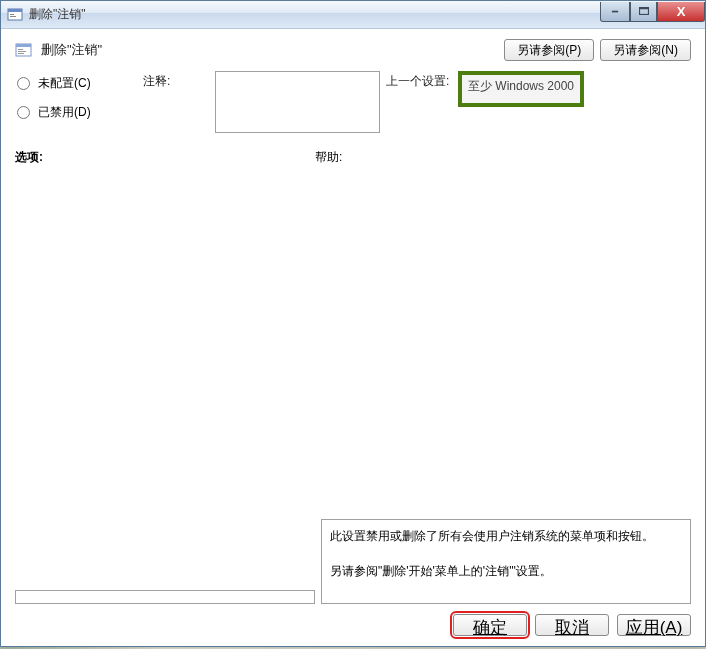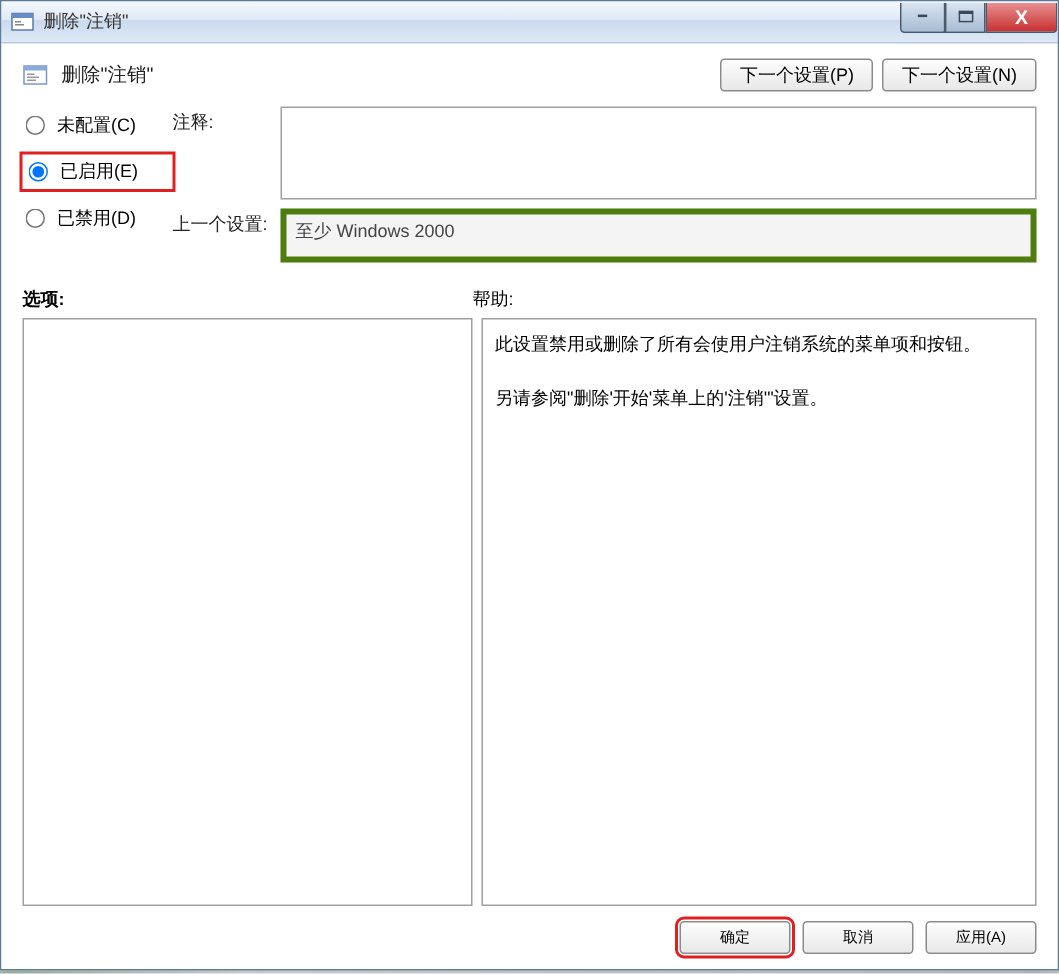--- a/index.html
+++ b/index.html
@@ -92,41 +92,41 @@
     margin-left: 6px;
     background: linear-gradient(#fdfdfd,#e8e8e8);
     border: 1px solid #8a8a8a;
     border-radius: 3px;
     font-size: 12px;
     cursor: pointer;
     font-family: inherit;
   }
   .mid {
     display: flex;
-    gap: 0;
+    gap: 28px;
   }
   .radio-col {
     width: 100px;
     display: flex;
     flex-direction: column;
     gap: 12px;
     padding-top: 4px;
   }
   .radio-row {
     display: flex;
     align-items: center;
     gap: 4px;
     cursor: pointer;
   }
   .radio-row input { margin:0 4px 0 2px; }
   .highlight-red { border: 2px solid #e02020; padding: 3px 2px; margin: -3px -2px; }
   .right-fields {
     flex: 1;
     display: flex;
-    flex-direction: column;
+    flex-direction: row;
     gap: 6px;
   }
   .field-row {
     display: flex;
     align-items: flex-start;
     gap: 6px;
   }
   .field-label {
     width: 66px;
     text-align: left;
@@ -156,20 +156,21 @@
     display: flex;
     margin-top: 16px;
     margin-bottom: 4px;
   }
   .labels-row .opt-label { width: 300px; font-weight: bold; }
   .panes {
     display: flex;
     gap: 6px;
     flex: 1;
     min-height: 0;
+    align-items: flex-end;
   }
   .options-pane, .help-pane {
     border: 1px solid #a0a0a0;
     background: #fff;
     overflow-y: scroll;
     padding: 6px 8px;
     line-height: 1.8;
   }
   .options-pane { width: 300px; }
   .help-pane { flex: 1; }
@@ -179,23 +180,24 @@
     justify-content: flex-end;
     gap: 8px;
     padding-top: 10px;
   }
   .dlg-btn {
     width: 74px;
     height: 22px;
     background: linear-gradient(#fdfdfd,#e8e8e8);
     border: 1px solid #8a8a8a;
     border-radius: 3px;
-    font-size: 10px;
+    font-size: 17px;
     cursor: pointer;
     font-family: inherit;
+    text-decoration: underline;
   }
   .dlg-btn.primary-outline {
     outline: 2px solid #e02020;
     outline-offset: 1px;
   }
   
   textarea::-webkit-scrollbar, .platform-box::-webkit-scrollbar, .options-pane::-webkit-scrollbar, .help-pane::-webkit-scrollbar {
     width: 16px;
   }
   textarea::-webkit-scrollbar-track, .platform-box::-webkit-scrollbar-track, .options-pane::-webkit-scrollbar-track, .help-pane::-webkit-scrollbar-track {
@@ -247,33 +249,29 @@
       <span class="policy-icon">
         <svg width="18" height="18" viewBox="0 0 18 18">
           <rect x="1" y="3" width="15" height="12" fill="#fff" stroke="#7a98c8"></rect>
           <rect x="1" y="3" width="15" height="3" fill="#8aa8d8"></rect>
           <rect x="3" y="8" width="5" height="1" fill="#999"></rect>
           <rect x="3" y="10" width="8" height="1" fill="#999"></rect>
           <rect x="3" y="12" width="6" height="1" fill="#999"></rect>
         </svg>
       </span>
       <span class="policy-name">删除"注销"</span>
-      <button class="nav-btn">下一个设置(P)</button>
-      <button class="nav-btn">下一个设置(N)</button>
+      <button class="nav-btn">另请参阅(P)</button>
+      <button class="nav-btn">另请参阅(N)</button>
     </div>
 
     <div class="mid">
       <div class="radio-col">
         <label class="radio-row">
           <input type="radio" name="state" style="">
           <span>未配置(C)</span>
-        </label>
-        <label class="radio-row highlight-red">
-          <input type="radio" name="state" checked="" style="">
-          <span>已启用(E)</span>
         </label>
         <label class="radio-row">
           <input type="radio" name="state" style="">
           <span>已禁用(D)</span>
         </label>
       </div>
 
       <div class="right-fields">
         <div class="field-row">
           <div class="field-label">注释:</div>

